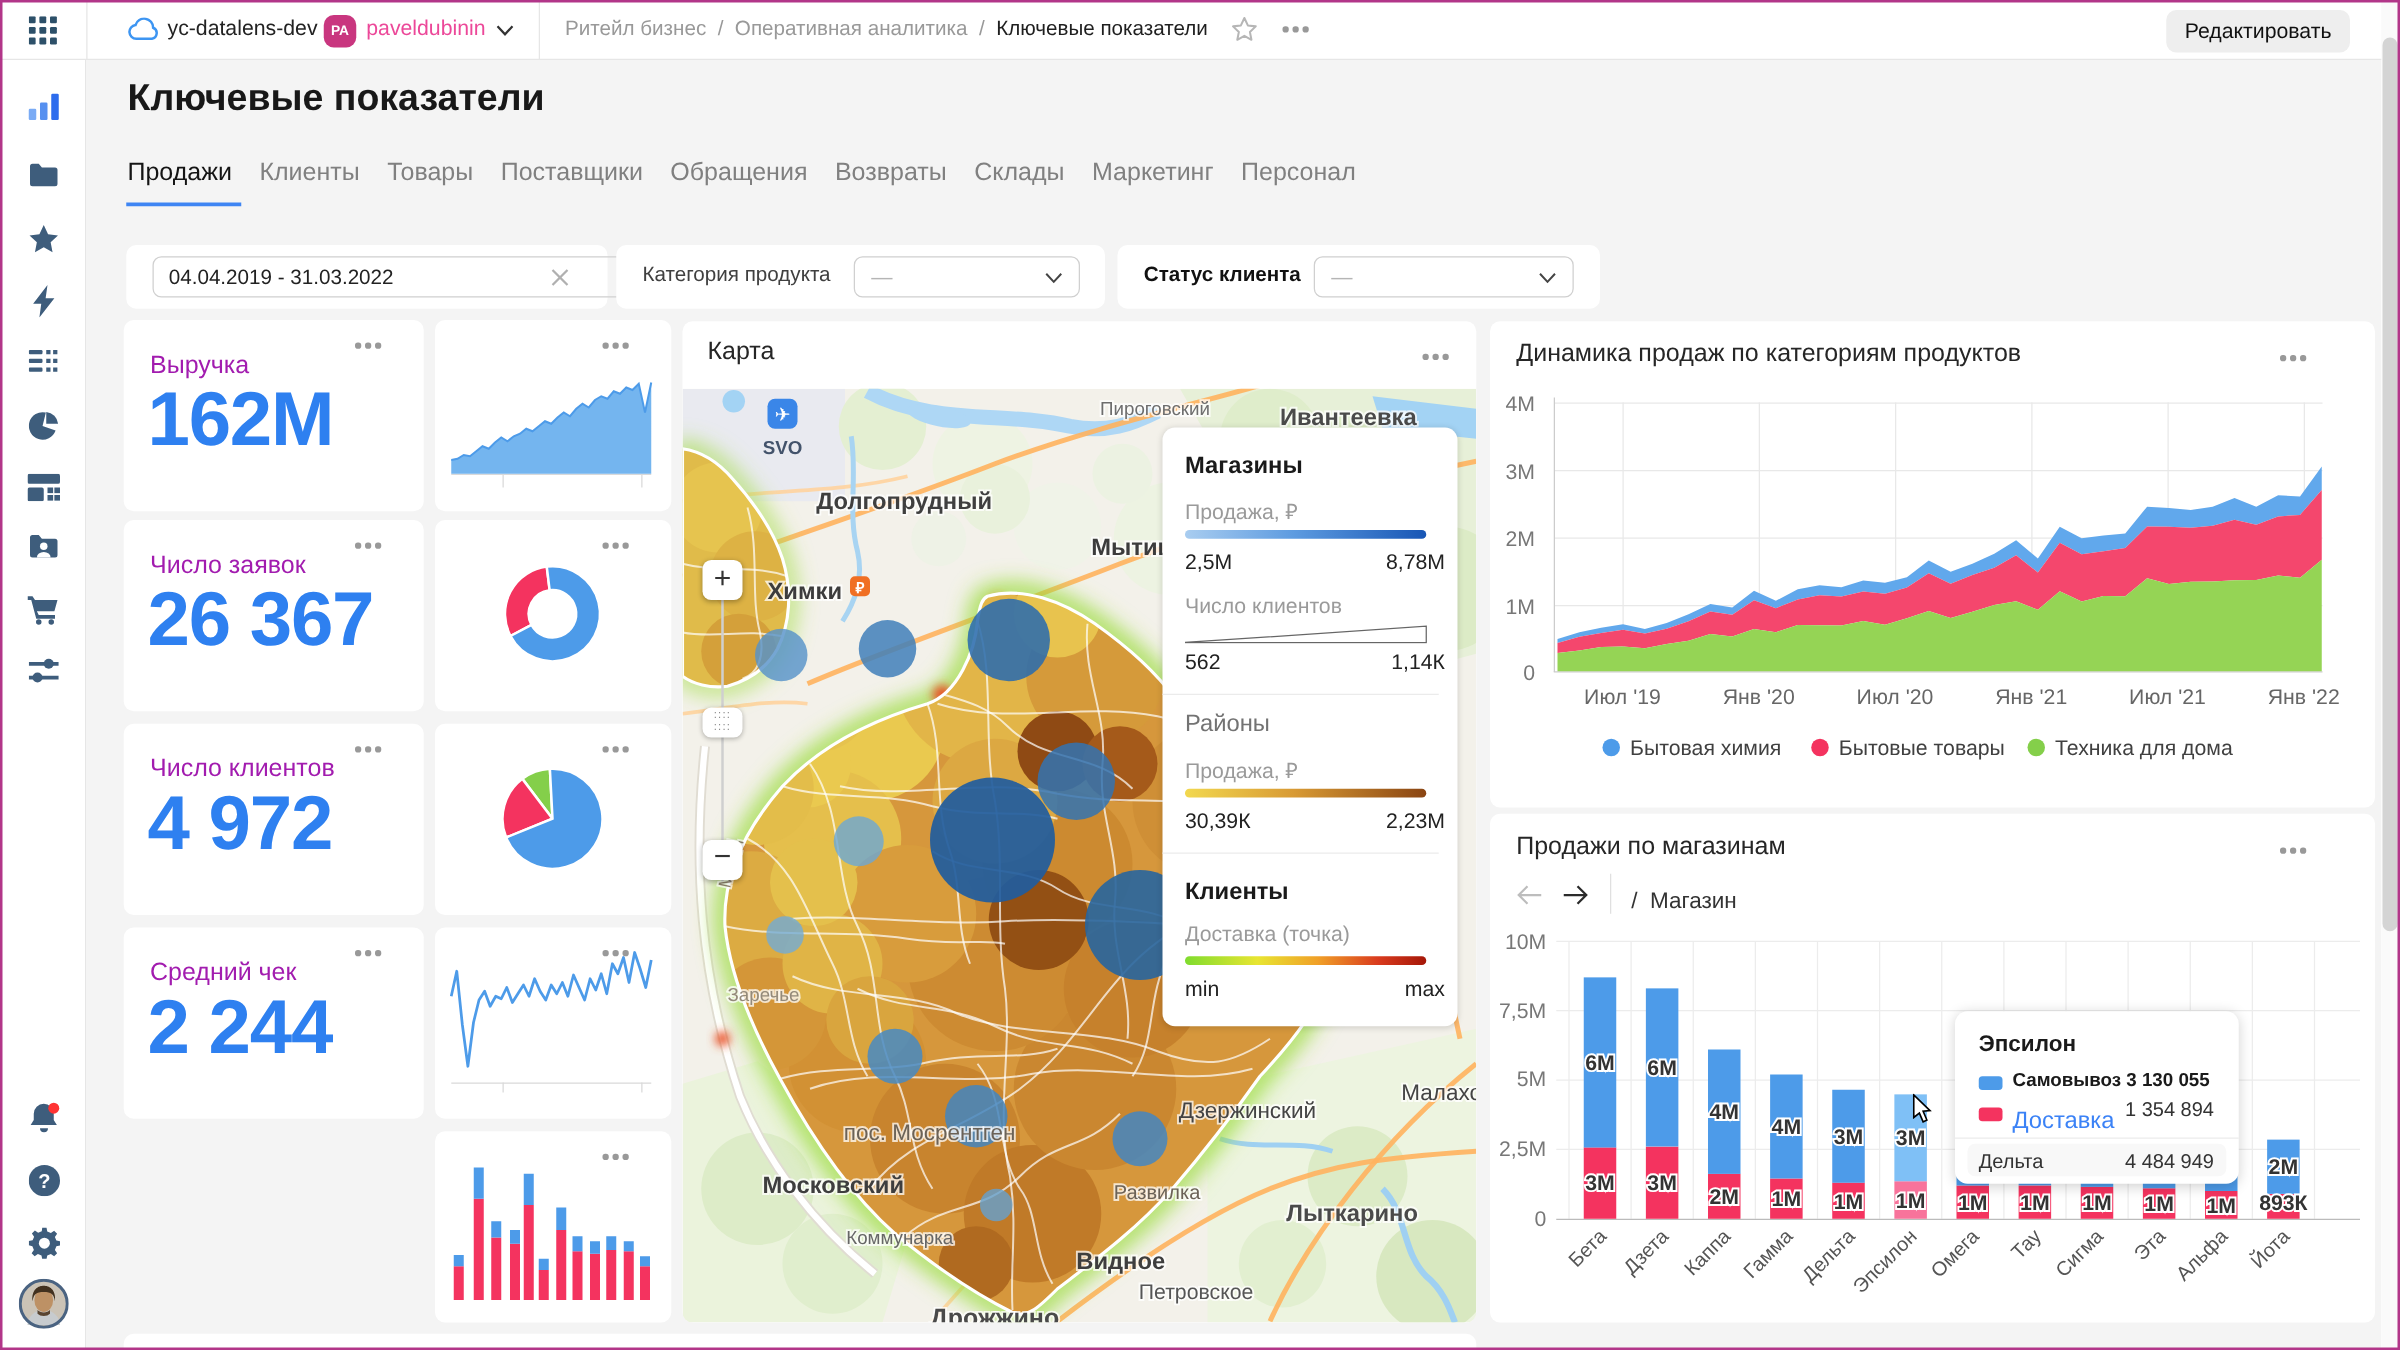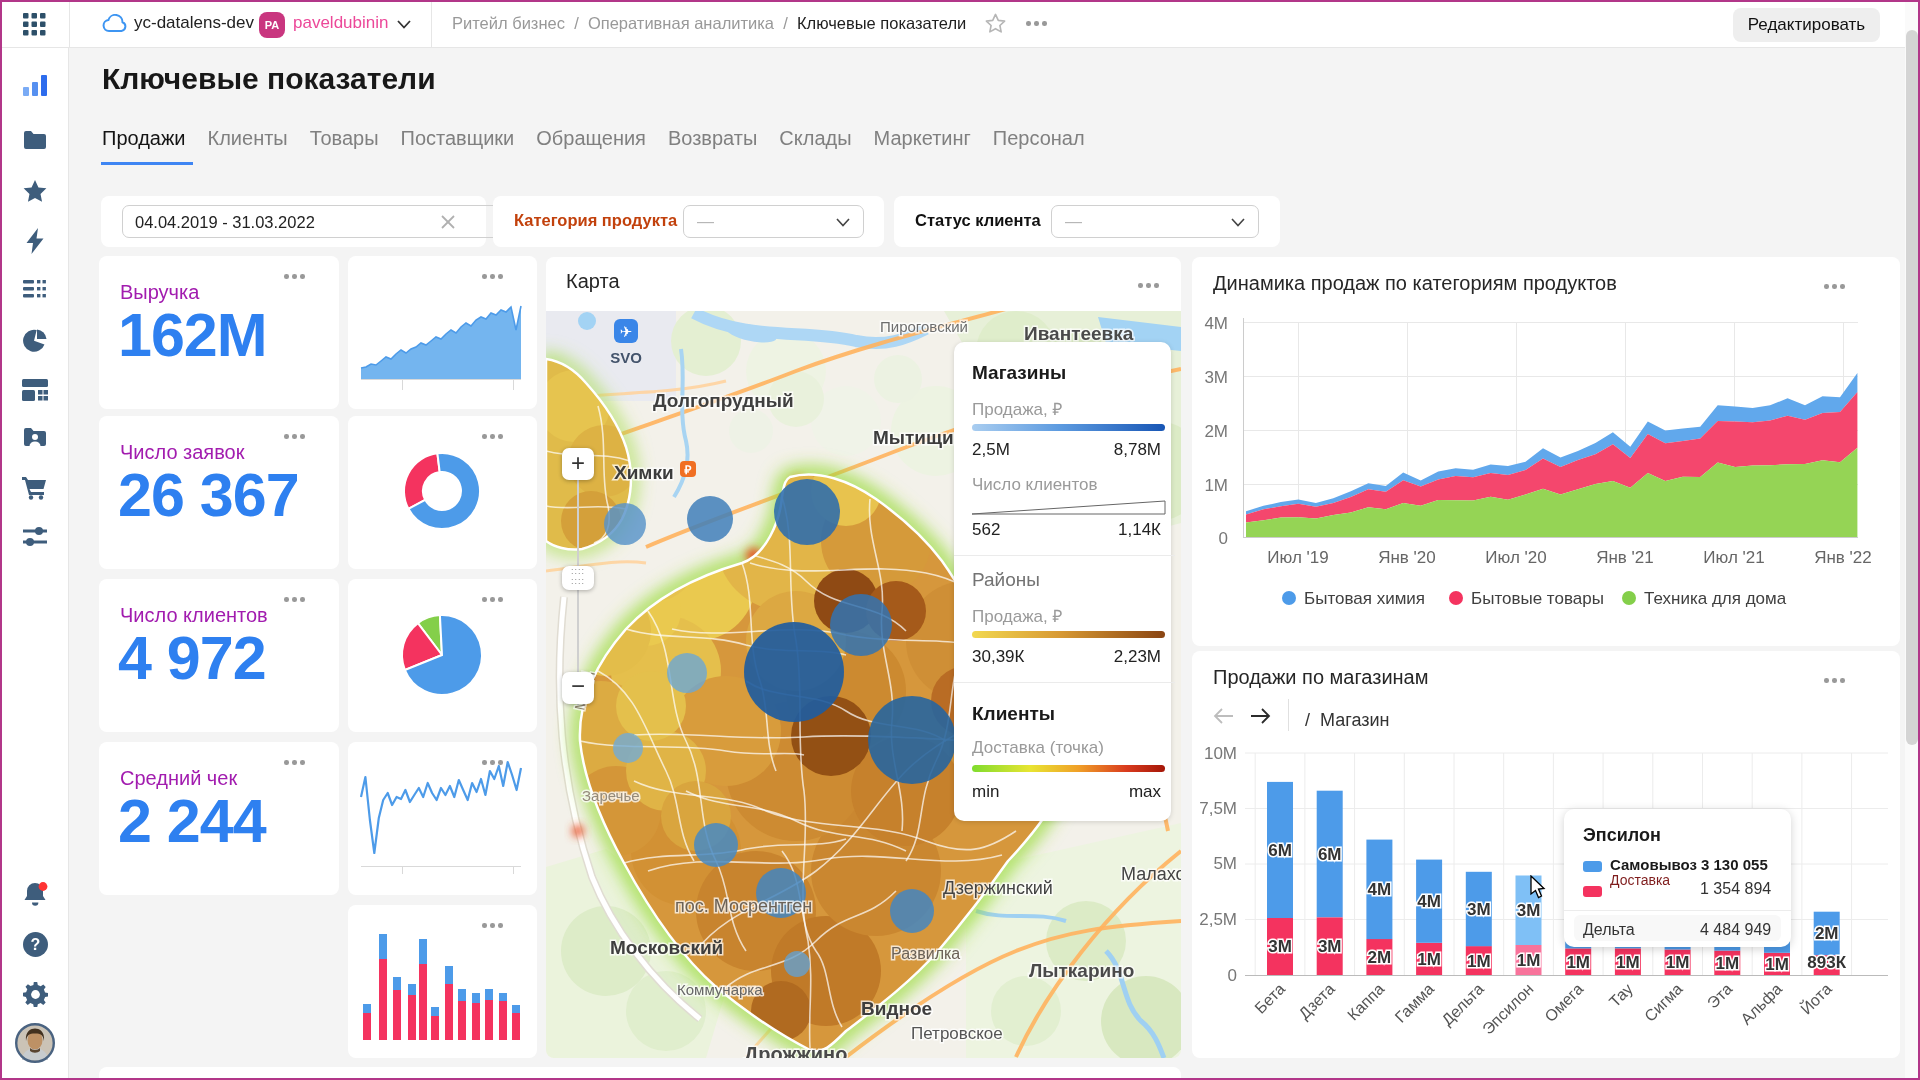--- a/index.html
+++ b/index.html
@@ -150,21 +150,21 @@
     <div class="abs" style="left:12px;top:7px;font-size:16.5px;color:#222">04.04.2019 - 31.03.2022</div>
     <svg class="abs" style="left:318px;top:9px" width="14" height="14" viewBox="0 0 14 14">
           <g stroke="#b0b0b0" stroke-width="1.8">
             <line x1="1" y1="1" x2="13" y2="13"></line>
             <line x1="13" y1="1" x2="1" y2="13"></line>
           </g>
         </svg>
   </div>
 </div>
 <div class="card" style="left:493px;top:196px;width:391px;height:51px">
-  <div class="abs" style="left:21px;top:15px;font-size:16.5px;color:#c2410c;font-weight:bold">Категория продукта</div>
+  <div class="abs" style="left:21px;top:15px;font-size:16.5px;color:#404040;font-weight:normal">Категория продукта</div>
   <div class="abs" style="left:190px;top:9px;width:181px;height:33px;border:1px solid #d0d0d0;border-radius:7px">
     <div class="abs" style="left:13px;top:6px;font-size:17px;color:#b5b5b5">—</div>
     <svg class="abs" style="left:152px;top:12px" width="14" height="9" viewBox="0 0 14 9">
           <path d="M1 1 L7 7.5 L13 1" fill="none" stroke="#444" stroke-width="1.6"></path>
         </svg>
   </div>
 </div>
 <div class="card" style="left:894px;top:196px;width:386px;height:51px">
   <div class="abs" style="left:21px;top:15px;font-size:16.5px;color:#111;font-weight:bold">Статус клиента</div>
   <div class="abs" style="left:157px;top:9px;width:208px;height:33px;border:1px solid #d0d0d0;border-radius:7px">
@@ -473,21 +473,21 @@
             <text x="575" y="569" font-size="18" fill="#444444" font-weight="normal" stroke="#ffffff" stroke-width="3" paint-order="stroke" stroke-opacity=".75">Малахов</text>
             <text x="38" y="400" font-size="14" fill="#8a7f6a" transform="rotate(-78 38 400)" stroke="#fff" stroke-width="3" paint-order="stroke" stroke-opacity=".7">МКАД</text>
           </g>
 </svg>
 
     <div class="abs" style="left:31px;top:169px;width:2px;height:225px;background:#cfcfcf"></div>
     <div class="abs" style="left:16px;top:137px;width:32px;height:32px;background:#fff;border-radius:7px;box-shadow:0 1px 4px rgba(0,0,0,.3);font-size:24px;color:#333;text-align:center;line-height:30px">+</div>
     <div class="abs" style="left:16px;top:255px;width:32px;height:24px;background:#fff;border-radius:7px;box-shadow:0 1px 4px rgba(0,0,0,.3);color:#8a8a8a;font-size:9px;letter-spacing:1px;text-align:center;line-height:10px">::::<br>::::</div>
     <div class="abs" style="left:16px;top:361px;width:32px;height:32px;background:#fff;border-radius:7px;box-shadow:0 1px 4px rgba(0,0,0,.3);font-size:24px;color:#333;text-align:center;line-height:28px">−</div>
 
-    <div class="abs" style="left:408px;top:31px;width:217px;height:479px;background:#fff;border-radius:10px;box-shadow:0 1px 5px rgba(0,0,0,.15)">
+    <div class="abs" style="left:384px;top:31px;width:236px;height:479px;background:#fff;border-radius:10px;box-shadow:0 1px 5px rgba(0,0,0,.15)">
       <div class="abs" style="left:18px;top:20px;font-size:19px;font-weight:bold;color:#1a1a1a">Магазины</div>
       <div class="abs" style="left:18px;top:55px;font-size:17px;color:#9a9a9a">Продажа, ₽</div>
       <div class="abs" style="left:18px;top:82px;width:193px;height:7px;border-radius:4px;background:linear-gradient(90deg,#a9cdf0,#5d9be0 45%,#1856b5)"></div>
       <div class="abs" style="left:18px;top:98px;font-size:17px;color:#222">2,5М</div>
       <div class="abs" style="right:10px;top:98px;font-size:17px;color:#222;width:70px;text-align:right">8,78М</div>
       <div class="abs" style="left:18px;top:133px;font-size:17px;color:#9a9a9a">Число клиентов</div>
       <svg class="abs" style="left:18px;top:158px" width="194" height="15" viewBox="0 0 194 15">
             <polygon points="0,14 193,1 193,14" fill="#fff" stroke="#666" stroke-width="1"></polygon>
           </svg>
       <div class="abs" style="left:18px;top:178px;font-size:17px;color:#222">562</div>
@@ -668,21 +668,21 @@
         <text x="1832.7" y="990" transform="rotate(-45 1832.7 990)" text-anchor="end">Йота</text>
       </g>
 </svg>
 
 <div class="abs" style="left:1564px;top:809px;width:227px;height:138px;background:#fff;border-radius:10px;box-shadow:0 2px 10px rgba(0,0,0,.18);z-index:5">
   <div class="abs" style="left:19px;top:16px;font-size:18px;font-weight:bold;color:#1a1a1a">Эпсилон</div>
   <div class="abs" style="left:19px;top:52px;width:19px;height:11px;border-radius:3px;background:#4d9be9"></div>
   <div class="abs" style="left:46px;top:47px;font-size:15px;font-weight:bold;color:#1a1a1a">Самовывоз</div>
   <div class="abs" style="left:137px;top:47px;font-size:15px;font-weight:bold;color:#1a1a1a">3 130 055</div>
   <div class="abs" style="left:19px;top:77px;width:19px;height:11px;border-radius:3px;background:#f4335f"></div>
-  <div class="abs" style="left:46px;top:63px;font-size:14px;color:#7f1d1d">Доставка</div>
+  <div class="abs" style="left:46px;top:77px;font-size:19px;color:#3b82f6">Доставка</div>
   <div class="abs" style="left:136px;top:71px;font-size:16px;color:#333">1 354 894</div>
   <div class="abs" style="left:0;top:101px;width:227px;height:1px;background:#ececec"></div>
   <div class="abs" style="left:10px;top:106px;width:207px;height:26px;background:#f8f8f8;border-radius:6px"></div>
   <div class="abs" style="left:19px;top:112px;font-size:16px;color:#333">Дельта</div>
   <div class="abs" style="left:136px;top:112px;font-size:16px;color:#333">4 484 949</div>
 </div>
 <svg class="abs" style="left:1530px;top:875px;z-index:6" width="17" height="25" viewBox="0 0 17 25">
   <path d="M1 1 L1 19 L5.5 15.5 L8.5 22.5 L11.5 21 L8.5 14 L14 13.5 Z" fill="#fff" stroke="#000" stroke-width="1.3"></path>
 </svg>
 

